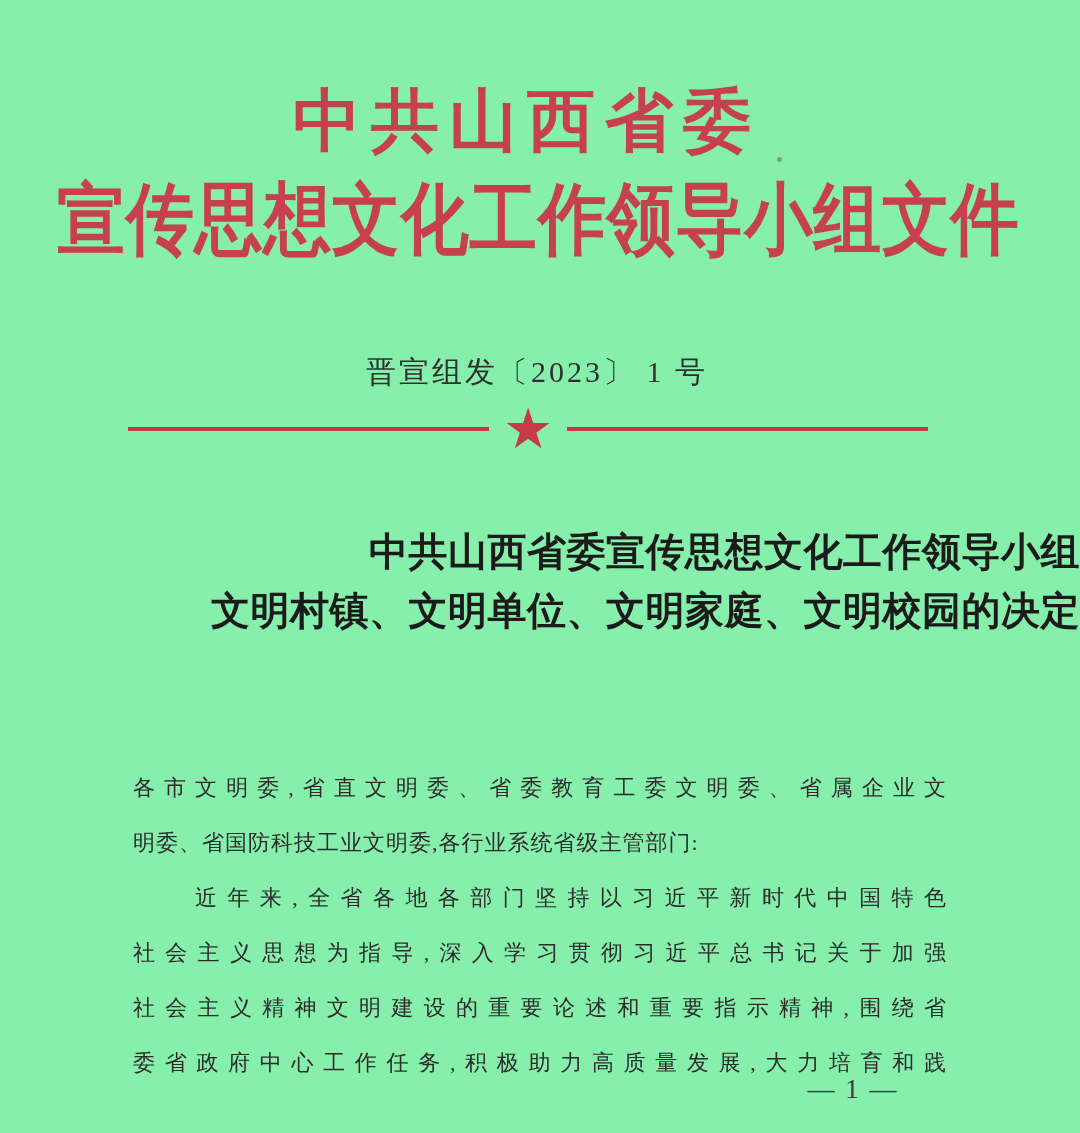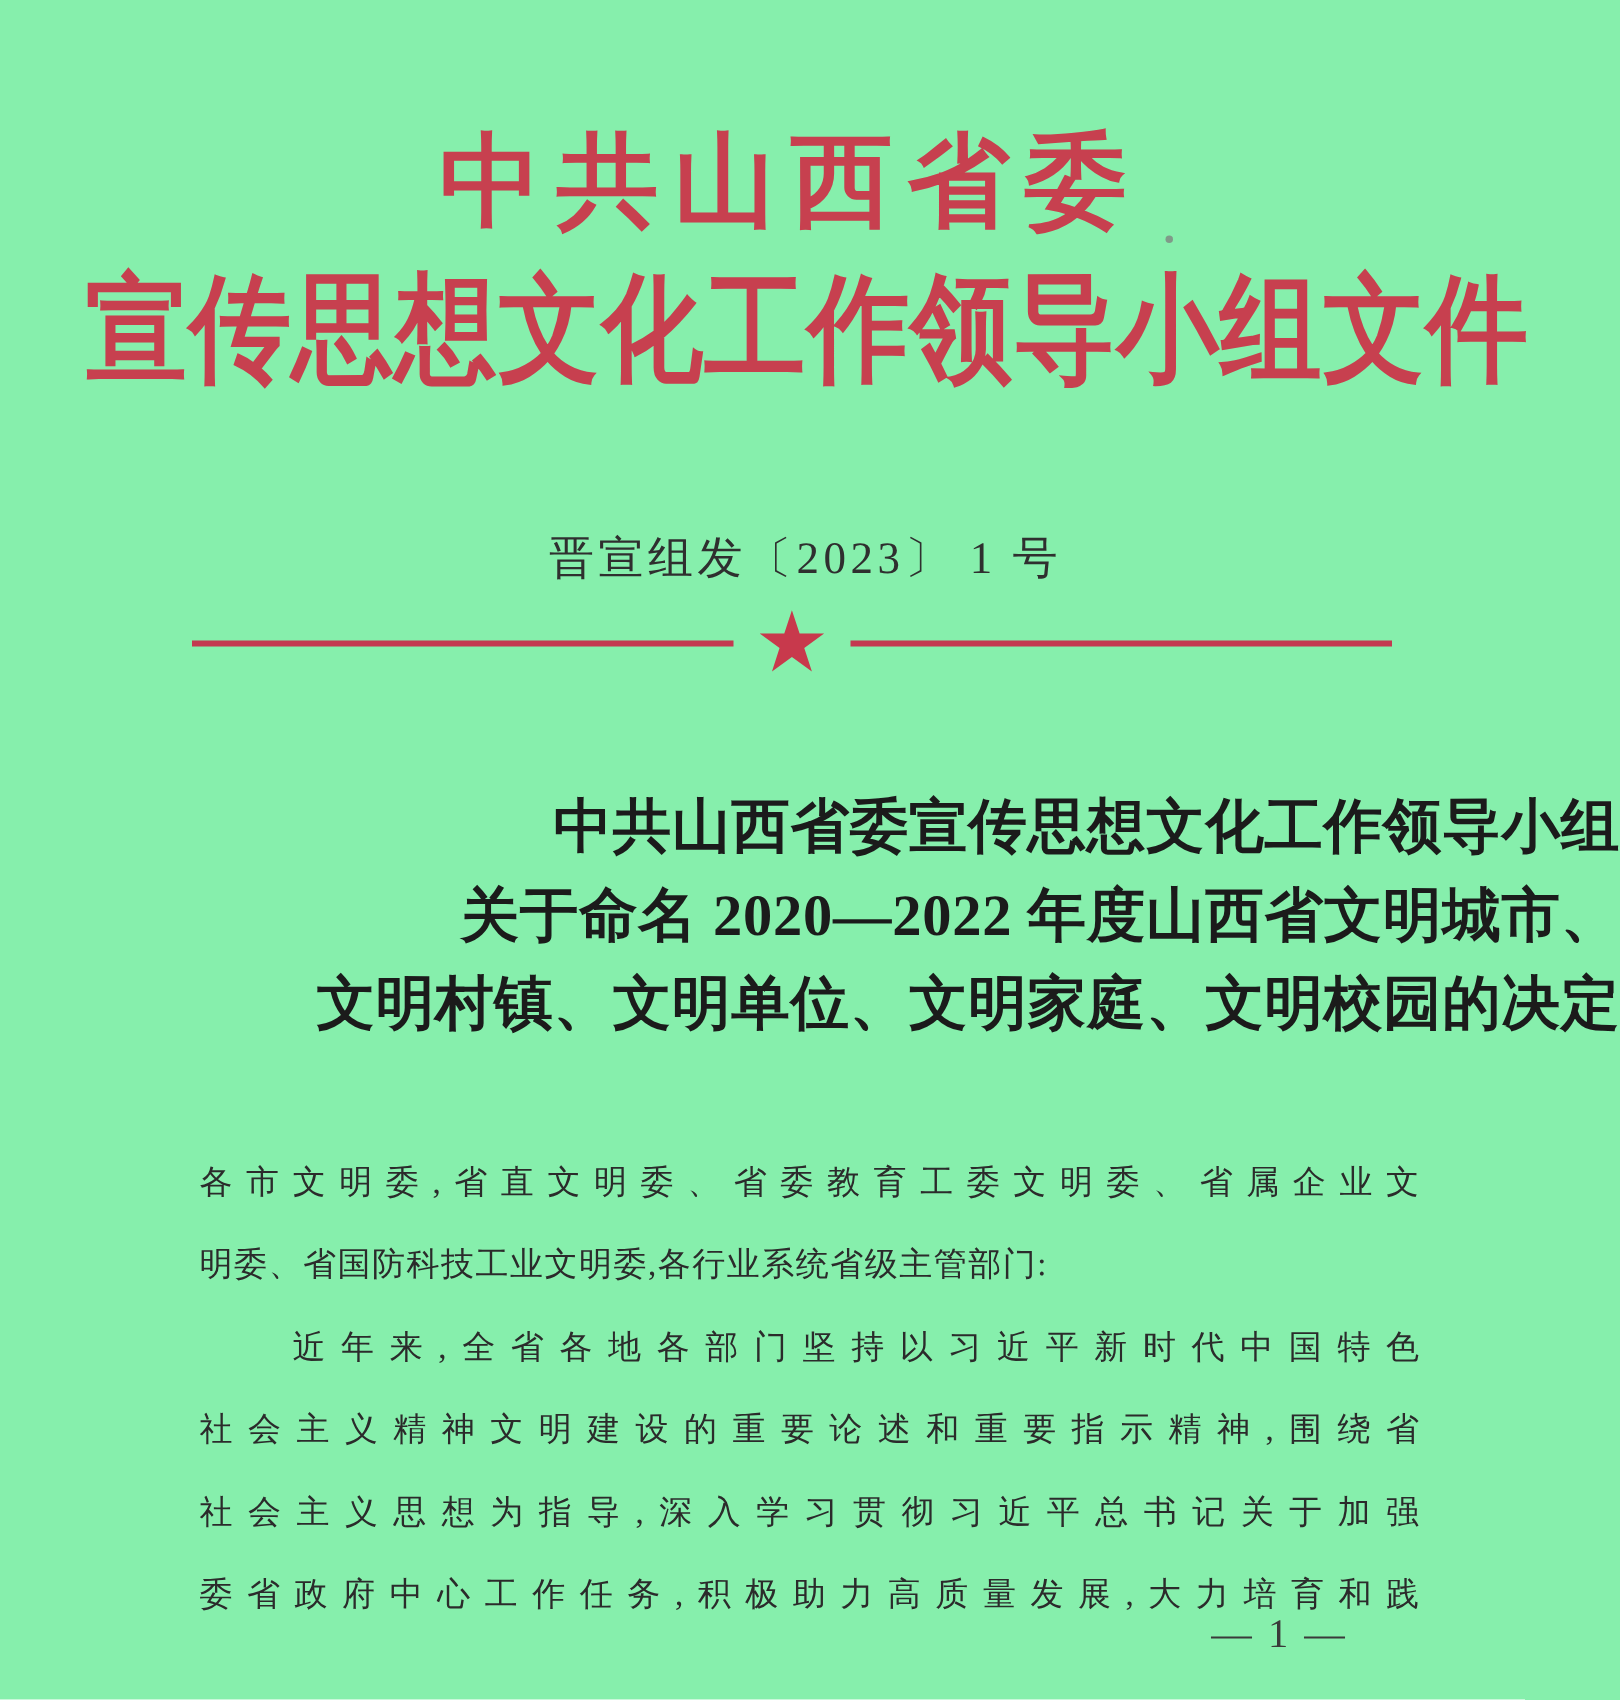--- a/index.html
+++ b/index.html
@@ -160,28 +160,27 @@
   <div class="doc-number">晋宣组发〔2023〕 1 号</div>
 
   <div class="red-rule">
     <span class="rule-seg"></span>
     <span class="rule-star">★</span>
     <span class="rule-seg"></span>
   </div>
 
   <div class="doc-title">
     <div>中共山西省委宣传思想文化工作领导小组</div>
-    <div>关于命名 2020—2022 年度山西省文明城市、</div>
     <div>文明村镇、文明单位、文明家庭、文明校园的决定</div>
   </div>
 
   <div class="doc-body">
     <div class="body-line">各市文明委,省直文明委、省委教育工委文明委、省属企业文</div>
     <div class="body-line no-fill">明委、省国防科技工业文明委,各行业系统省级主管部门:</div>
     <div class="body-line indent">近年来,全省各地各部门坚持以习近平新时代中国特色</div>
+    <div class="body-line">社会主义思想为指导,深入学习贯彻习近平总书记关于加强</div>
     <div class="body-line">社会主义精神文明建设的重要论述和重要指示精神,围绕省</div>
-    <div class="body-line">社会主义思想为指导,深入学习贯彻习近平总书记关于加强</div>
     <div class="body-line">委省政府中心工作任务,积极助力高质量发展,大力培育和践</div>
   </div>
 
   <div class="page-number">— 1 —</div>
 
 </div>
 
 </body></html>

